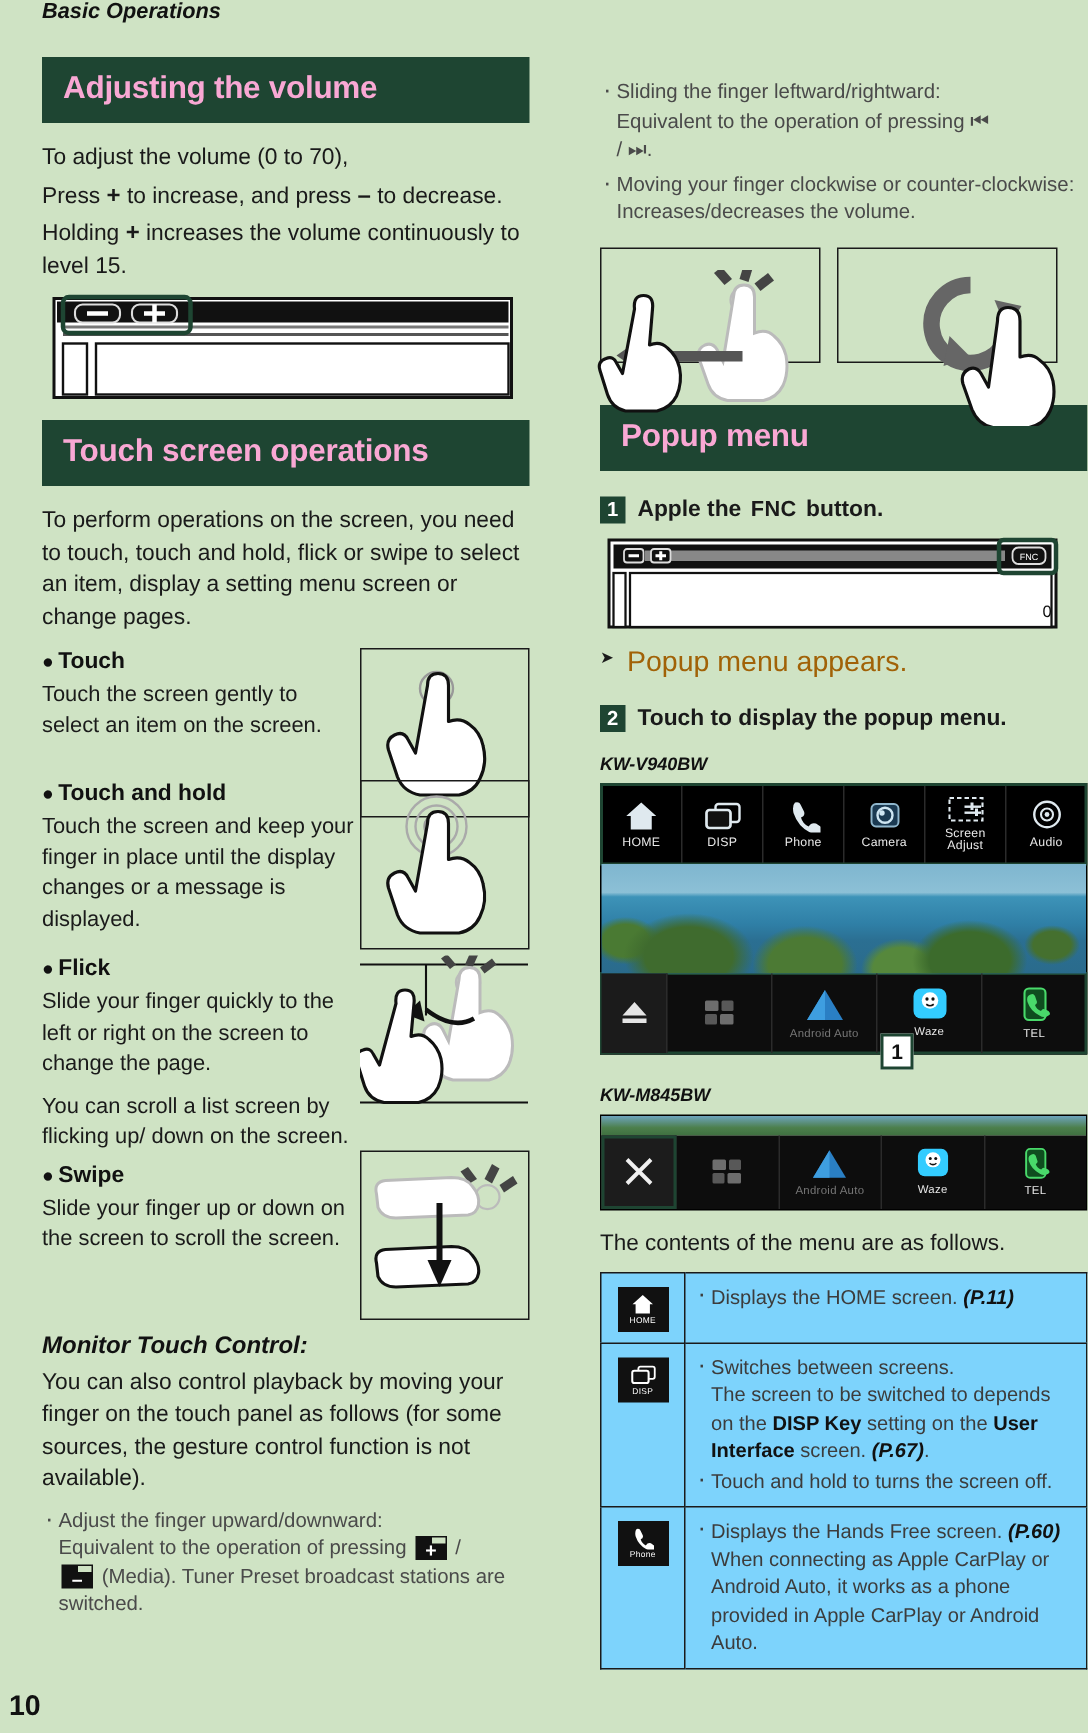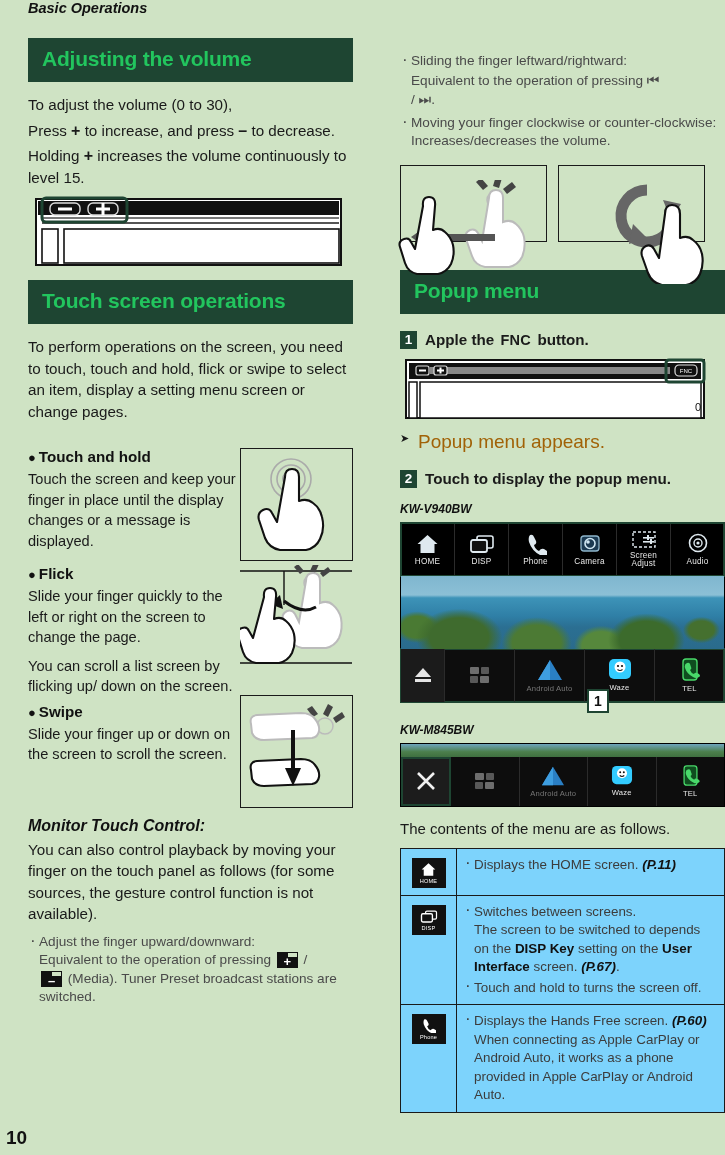--- a/index.html
+++ b/index.html
@@ -18,21 +18,21 @@
     font-weight: bold; font-style: italic; font-size: 14.5px;
     color: #111;
   }
 
   
   .col-left  { position: absolute; left: 28px;  top: 38px; width: 325px; }
   .col-right { position: absolute; left: 400px; top: 52px; width: 325px; }
 
   
   .banner {
-    background: #1e4532; color: #22c55e;
+    background: #1e4532; color: #f9a8d4;
     font-size: 21px; font-weight: bold;
     padding: 9px 14px 11px 14px;
     letter-spacing: -0.2px;
   }
 
   
   .body-text {
     font-size: 15.2px; line-height: 21.5px; color: #1a1a1a;
     margin-top: 12px;
   }
@@ -234,21 +234,21 @@
 <body>
 
 <div class="page">
 
   <div class="running-head">Basic Operations</div>
 
   <div class="col-left">
 
     <div class="banner">Adjusting the volume</div>
 
-    <div class="body-text">To adjust the volume (0 to 30),</div>
+    <div class="body-text">To adjust the volume (0 to 70),</div>
 
     <div class="body-text" style="margin-top:4px;">
       <span>Press</span>
       <span class="sym">+</span>
       <span>to increase, and press</span>
       <span class="sym">–</span>
       <span>to decrease.</span>
     </div>
 
     <div class="body-text" style="margin-top:4px;">
@@ -273,20 +273,32 @@
           <rect x="68" y="11.5" width="14" height="3" fill="#fff"></rect>
           <rect x="73.5" y="7" width="3" height="12" fill="#fff"></rect>
         </g>
       </svg>
     </div>
 
     <div class="banner" style="margin-top:12px;">Touch screen operations</div>
 
     <div class="body-text">To perform operations on the screen, you need to touch, touch and hold, flick or swipe to select an item, display a setting menu screen or change pages.</div>
 
+    <div class="gest-row" style="margin-top:10px;">
+      <div class="gest-box">
+        <svg width="110" height="110" viewBox="0 0 110 110">
+          <circle cx="50" cy="26" r="11" fill="none" stroke="#999" stroke-width="1.6"></circle>
+          <path d="M44 24 q0 -8 7 -8 q7 0 7 8 l0 24 q8 -3 14 2 q7 5 9 14 q3 12 -2 22 q-4 9 -14 11 l-26 0 q-11 -2 -15 -12 l-6 -18 q-2 -7 4 -10 q6 -3 9 3 l5 9 z" fill="#ffffff" stroke="#111" stroke-width="2.1" stroke-linejoin="round"></path>
+        </svg>
+      </div>
+      <div class="dot-head">
+        <span class="dot">●</span><span>Touch</span>
+      </div>
+      <div class="gest-text body-text" style="margin-top:4px;">Touch the screen gently to select an item on the screen.</div>
+    </div>
 
     <div class="gest-row" style="margin-top:26px;">
       <div class="gest-box">
         <svg width="110" height="110" viewBox="0 0 110 110">
           <circle cx="50" cy="30" r="20" fill="none" stroke="#aaa" stroke-width="1.6"></circle>
           <circle cx="50" cy="30" r="14" fill="none" stroke="#aaa" stroke-width="1.6"></circle>
           <circle cx="50" cy="30" r="8" fill="none" stroke="#999" stroke-width="1.6"></circle>
           <path d="M44 28 q0 -8 7 -8 q7 0 7 8 l0 24 q8 -3 14 2 q7 5 9 14 q3 12 -2 22 q-4 9 -14 11 l-26 0 q-11 -2 -15 -12 l-6 -18 q-2 -7 4 -10 q6 -3 9 3 l5 9 z" fill="#ffffff" stroke="#111" stroke-width="2.1" stroke-linejoin="round"></path>
         </svg>
       </div>

